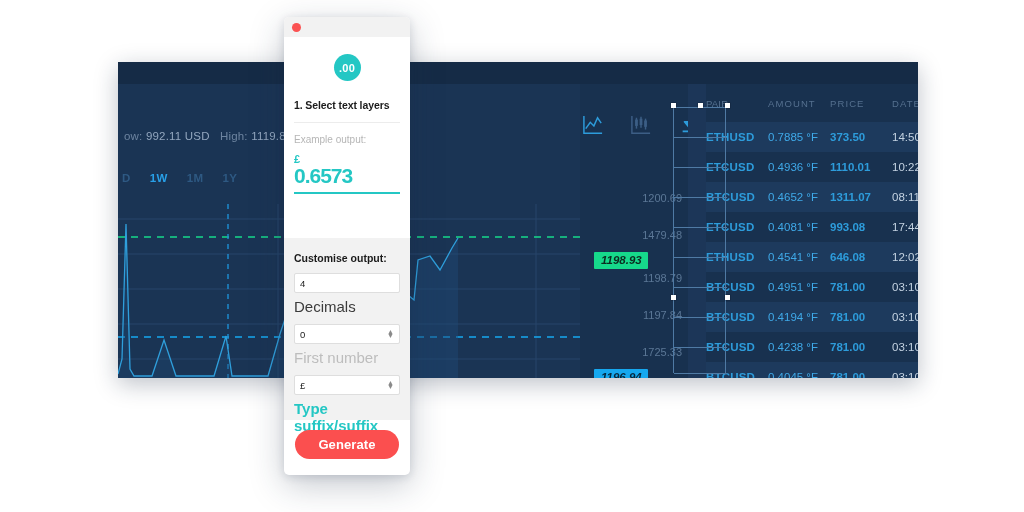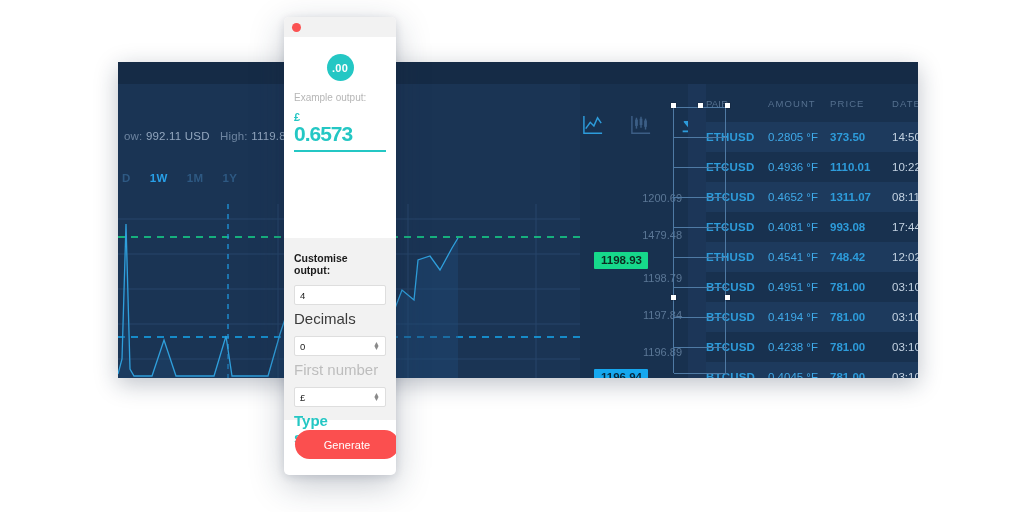--- a/index.html
+++ b/index.html
@@ -55,20 +55,21 @@
     position:absolute; left:462px; top:22px; width:108px; height:294px;
   }
   .p-lab{
     position:absolute; right:6px; font-size:11px; color:#5b7796;
     white-space:nowrap;
   }
   .p-tag{
     position:absolute; left:14px; height:17px; line-height:17px;
     padding:0 6px 0 7px; font-size:11.5px; font-weight:bold; white-space:nowrap;
     border-radius:1px;
+    font-style:italic;
   }
   .p-tag.green{ background:#16d98b; color:#0c2b20; }
   .p-tag.blue{ background:#16a8ef; color:#06283d; }
 
   
   #table-pane{
     position:absolute; left:570px; top:22px; width:230px; height:294px;
   }
   #table-gutter{
     position:absolute; left:570px; top:22px; width:18px; height:294px;
@@ -94,21 +95,21 @@
     pointer-events:none;
   }
   .sel-div{ position:absolute; left:0; width:53px; height:1px; background:#4f7aa4; }
   .handle{
     position:absolute; width:5px; height:5px; background:#ffffff;
     box-shadow:0 0 0 .5px rgba(0,0,0,.25);
   }
 
   
   #plugin{
-    position:absolute; left:284px; top:17px; width:112px; height:458px;
+    position:absolute; left:284px; top:17px; width:126px; height:458px;
     background:#ffffff; border-radius:5px;
     box-shadow:0 10px 34px rgba(30,45,70,.26), 0 2px 8px rgba(30,45,70,.14);
     overflow:hidden;
   }
   #plugin-titlebar{
     height:20px; background:#f2f2f2; position:relative;
   }
   #dot-red{
     position:absolute; left:8px; top:6px; width:9px; height:9px;
     border-radius:50%; background:#fb5252;
@@ -150,21 +151,21 @@
     display:flex; flex-direction:column; line-height:4px;
     font-size:7px; color:#8a8a8a;
   }
   .sub{ margin-top:5px; font-size:15px; color:#3b3b3b; }
   .sub.grey{ color:#bdbdbd; }
   .sub.teal{ color:#24c7c4; font-weight:bold; }
 
   #generate{
     position:absolute; left:11px; bottom:16px; width:104px; height:29px;
     background:#fb4f4f; border-radius:15px; border:0; cursor:pointer;
-    color:#fff; font-size:11px; font-weight:normal;
+    color:#fff; font-size:13px; font-weight:bold;
     font-family:"Liberation Sans", sans-serif; letter-spacing:.1px;margin-top:27px;
   }
 </style>
 </head>
 <body>
 
 <div id="app-window">
 
   <div id="app-topbar"></div>
 
@@ -235,39 +236,39 @@
       </svg>
     </div>
   </div>
 
   <div id="price-scale">
     <div class="p-lab" style="top:108px">1200.69</div>
     <div class="p-lab" style="top:145px">1479.48</div>
     <div class="p-tag green" style="top:168px">1198.93</div>
     <div class="p-lab" style="top:188px">1198.79</div>
     <div class="p-lab" style="top:225px">1197.84</div>
-    <div class="p-lab" style="top:262px">1196.89</div>
+    <div class="p-lab" style="top:262px">1725.33</div>
     <div class="p-tag blue" style="top:285px">1196.94</div>
 
   </div>
 
   <div id="table-gutter"></div>
   <div id="table-pane">
     <div id="tbl">
 
       <div class="thead">
         <div class="c-pair">PAIR</div>
         <div class="c-amt">AMOUNT</div>
         <div class="c-price">PRICE</div>
         <div class="c-date">DATE</div>
       </div>
 
       <div class="trow alt">
         <div class="c-pair">ETHUSD</div>
-        <div class="c-amt">0.2805 °F</div>
+        <div class="c-amt">0.7885 °F</div>
         <div class="c-price">373.50</div>
         <div class="c-date">14:50  18/04/17</div>
       </div>
       <div class="trow">
         <div class="c-pair">ETCUSD</div>
         <div class="c-amt">0.4936 °F</div>
         <div class="c-price">1110.01</div>
         <div class="c-date">10:22 17/04/17</div>
       </div>
       <div class="trow alt">
@@ -278,21 +279,21 @@
       </div>
       <div class="trow">
         <div class="c-pair">ETCUSD</div>
         <div class="c-amt">0.4081 °F</div>
         <div class="c-price">993.08</div>
         <div class="c-date">17:44 11/04/17</div>
       </div>
       <div class="trow alt">
         <div class="c-pair">ETHUSD</div>
         <div class="c-amt">0.4541 °F</div>
-        <div class="c-price">748.42</div>
+        <div class="c-price">646.08</div>
         <div class="c-date">12:02 10/04/17</div>
       </div>
       <div class="trow">
         <div class="c-pair">BTCUSD</div>
         <div class="c-amt">0.4951 °F</div>
         <div class="c-price">781.00</div>
         <div class="c-date">03:10 09/04/17</div>
       </div>
       <div class="trow alt">
         <div class="c-pair">BTCUSD</div>
@@ -336,20 +337,21 @@
 </div>
 
 <div id="plugin">
 
   <div id="plugin-titlebar">
     <div id="dot-red"></div>
   </div>
 
   <div id="logo">.00</div>
 
+  <div class="step first">1. Select text layers</div>
 
   <div id="example-label">Example output:</div>
   <div id="currency">£</div>
   <div id="bignum">0.6573</div>
   <div id="teal-rule"></div>
 
   <div id="customise">
     <div id="customise-title">Customise output:</div>
 
     <div class="field">

